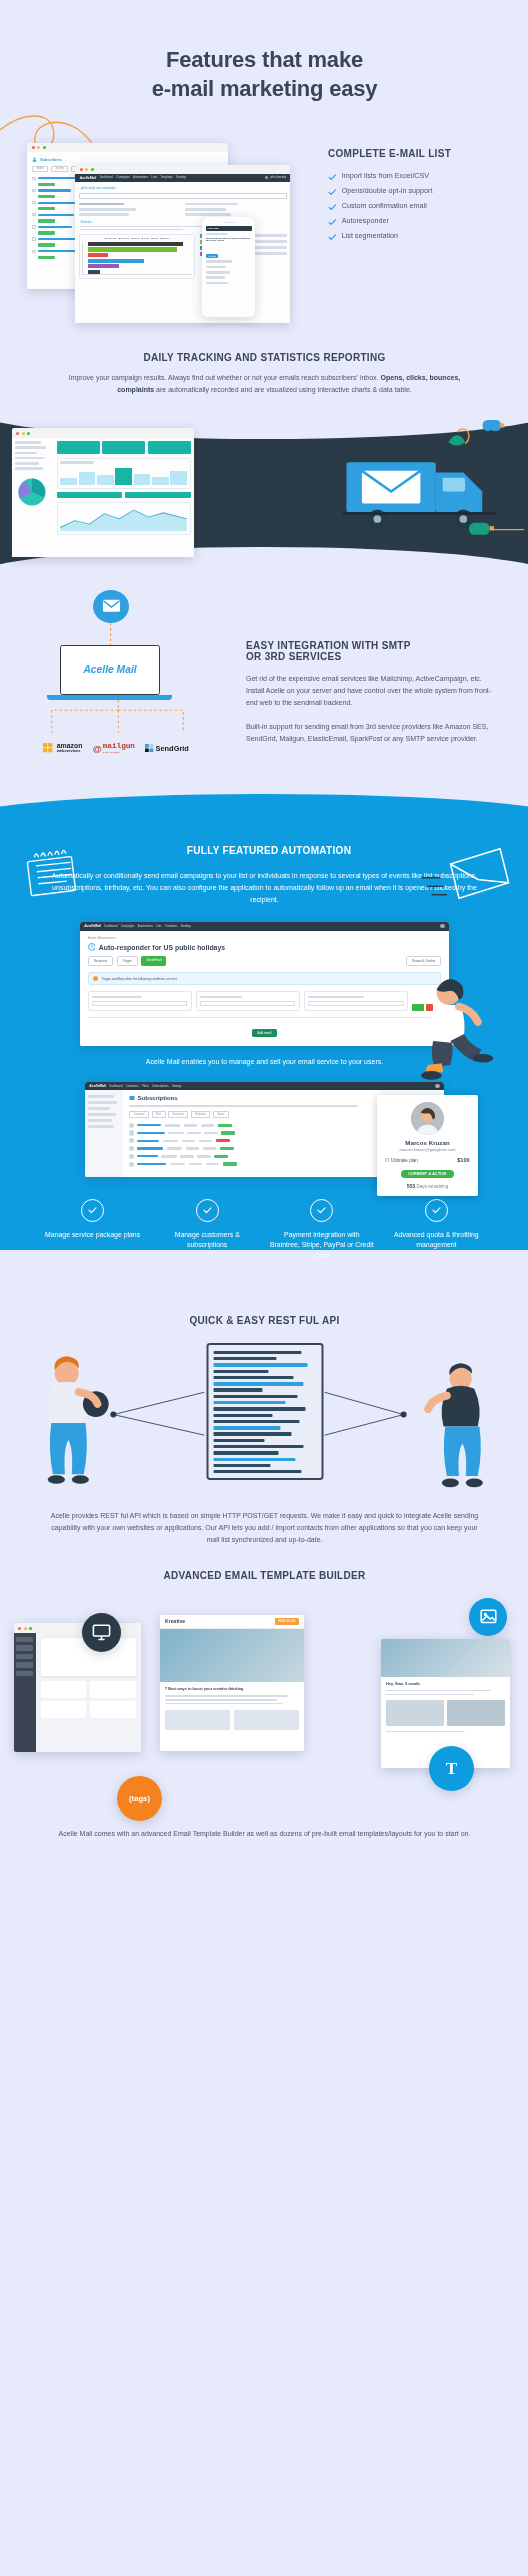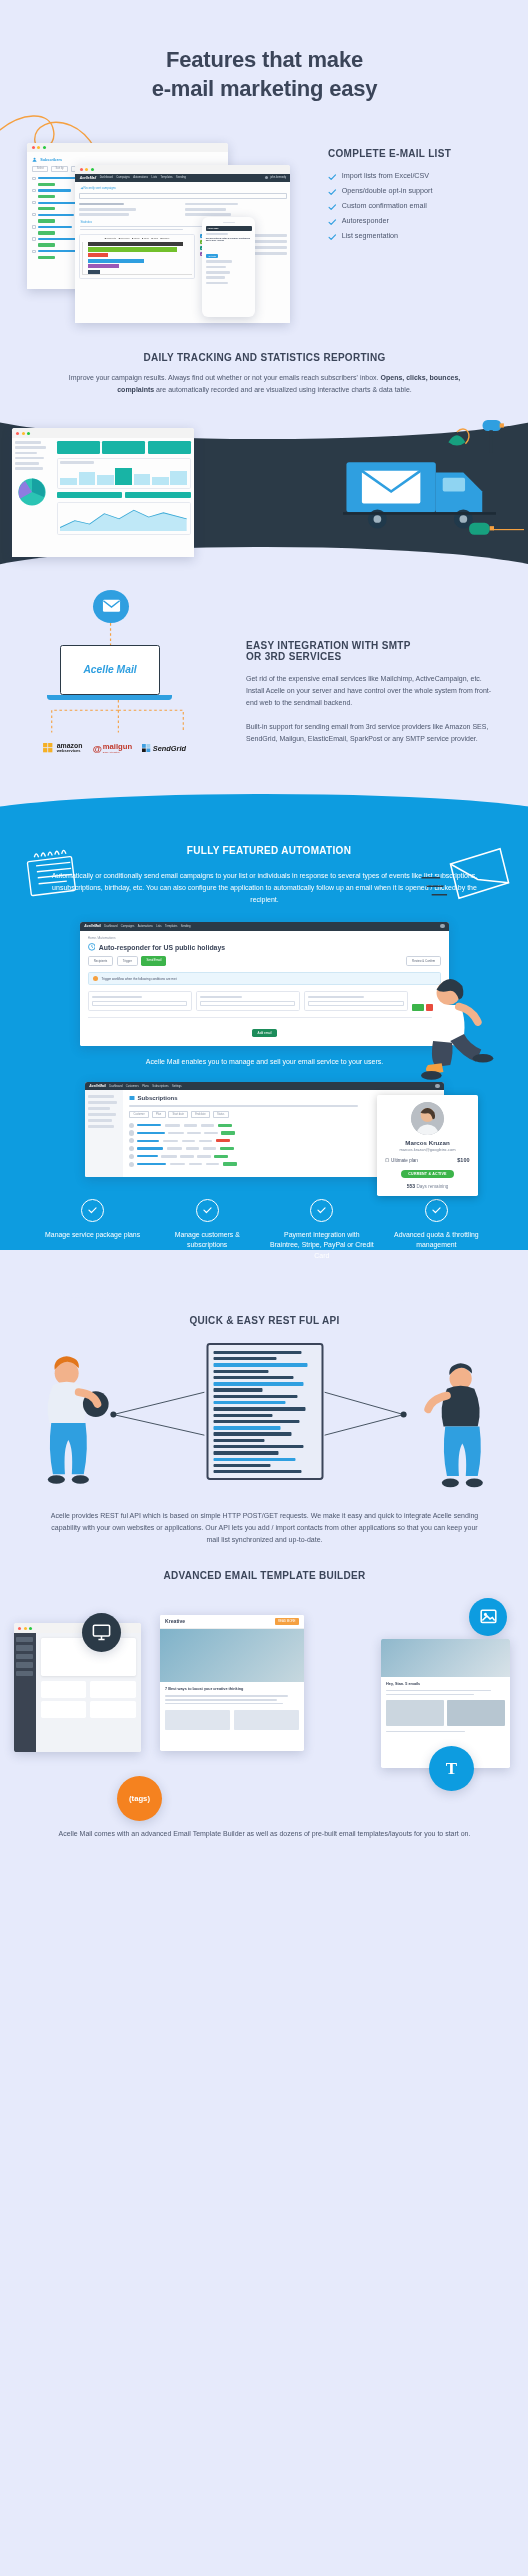--- a/index.html
+++ b/index.html
@@ -555,32 +555,32 @@
               <rect x="6" y="6" width="5" height="5" fill="#f5b025"></rect>
           </svg>
           <div style="line-height:1;">
             <div style="font-size:6.9px;font-weight:bold;color:#222;">amazon</div>
             <div style="font-size:4px;font-weight:bold;color:#222;">webservices</div>
           </div>
         </div>
         <div style="display:flex;align-items:center;gap:0.9px;">
           <span style="color:#c0392b;font-size:9.4px;font-weight:bold;">@</span>
           <div style="line-height:1;">
-            <div style="font-size:7.7px;font-weight:bold;color:#c0392b;">mailgun</div>
+            <div style="font-size:7.7px;font-weight:bold;color:#c0392b;font-family:Liberation Mono, monospace;">mailgun</div>
             <div style="font-size:2.2px;color:#c0392b;">Email Automation</div>
           </div>
         </div>
         <div style="display:flex;align-items:center;gap:1.7px;">
           <svg width="8.6" height="8.6" viewBox="0 0 10 10">
             <rect x="0" y="0" width="4.4" height="4.4" fill="#3f9fe0"></rect>
               <rect x="5.2" y="0" width="4.4" height="4.4" fill="#9ed2f0"></rect>
             <rect x="0" y="5.2" width="4.4" height="4.4" fill="#1a1a1a"></rect>
               <rect x="5.2" y="5.2" width="4.4" height="4.4" fill="#3f9fe0"></rect>
           </svg>
-          <span style="font-size:7.4px;font-weight:bold;color:#1a1a1a;font-style:italic;">SendGrid</span>
+          <span style="font-size:7.4px;font-weight:bold;color:#1a1a1a;">SendGrid</span>
         </div>
       </div>
     </div>
 
     <div class="b3-right">
       <div class="sec-title left">
         <span>EASY INTEGRATION WITH SMTP</span><br>
         <span>OR 3RD SERVICES</span>
       </div>
       <p class="body-text left">Get rid of the expensive email services like Mailchimp, ActiveCampaign, etc. Install Acelle on your server and have control over the whole system from front-end web to the sendmail backend.</p>

